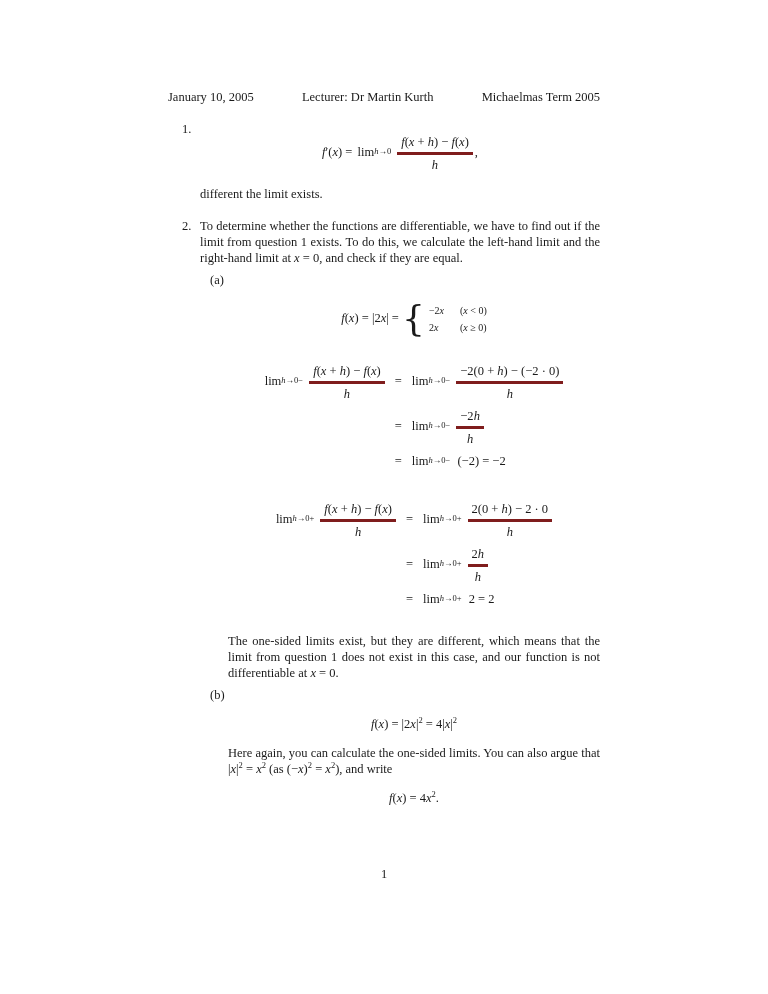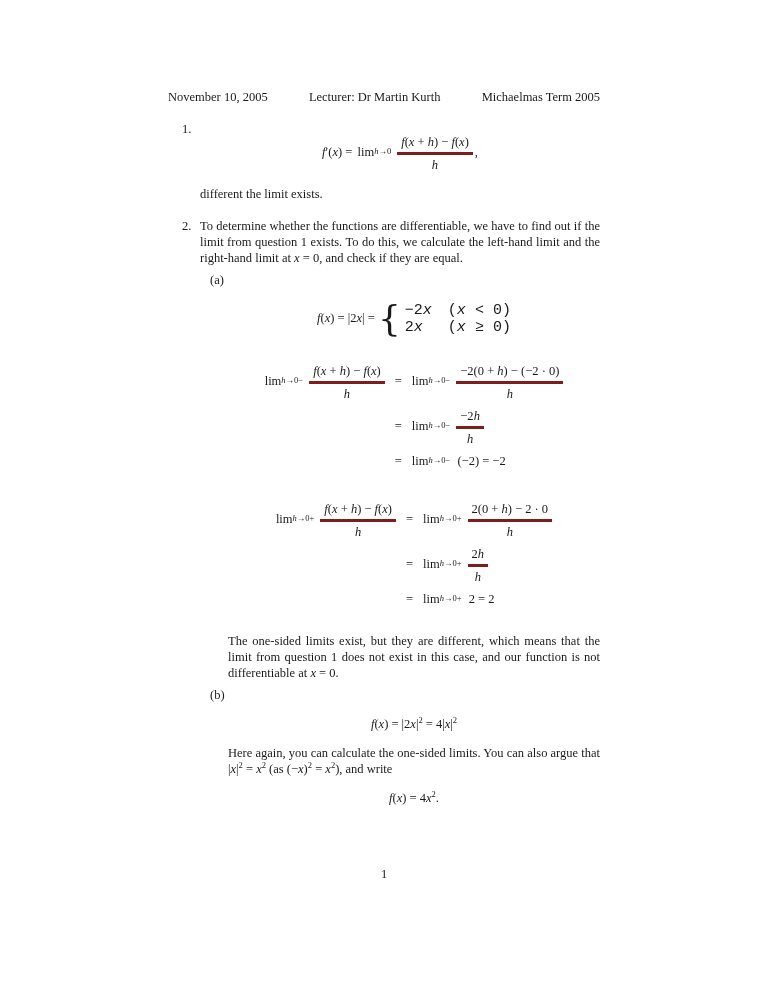--- a/index.html
+++ b/index.html
@@ -49,21 +49,21 @@
     vertical-align:baseline; margin:0 4px 0 2px;
   }
   .lim-word { line-height:13px; }
   .lim-sub { font-size:8.5px; line-height:9px; margin-top:1px; }
 
   .cases-group { display:inline-flex; align-items:center; vertical-align:middle; }
   .brace { font-family:"DejaVu Serif",serif; font-size:36px; line-height:1; font-weight:400; }
   .case-grid {
     display:inline-grid; grid-template-columns:auto auto;
     column-gap:16px; row-gap:2px;
-    text-align:left; margin-left:4px; font-size:15px; line-height:15px;font-family:Liberation Mono, monospace;
+    text-align:left; margin-left:4px; font-size:10px; line-height:15px;
   }
 
   .align { display:table; margin:20px auto; border-spacing:0 6px; font-size:12.5px; }
   .arow { display:table-row; }
   .cell { display:table-cell; vertical-align:baseline; line-height:16px; }
   .cell.lhs { text-align:right; }
   .cell.rel { padding:0 8px; text-align:center; }
   .cell.rhs { text-align:left; }
 
   .subitem { margin-top:6px; }
@@ -71,21 +71,21 @@
   .sub-body { margin-left:28px; }
 
   .page-number { text-align:center; font-size:12.5px; margin-top:48px; }
 </style>
 </head>
 <body>
 
 <div class="page">
 
   <div class="doc-header">
-    <span data-bind="header.date">November 10, 2005</span>
+    <span data-bind="header.date">January 10, 2005</span>
     <span data-bind="header.lecturer">Lecturer: Dr Martin Kurth</span>
     <span data-bind="header.term">Michaelmas Term 2005</span>
   </div>
 
 
   <div class="item">
     <span class="item-label" data-bind="item1.label">1.</span>
     <div class="item-body">
 
       <div class="eq">

